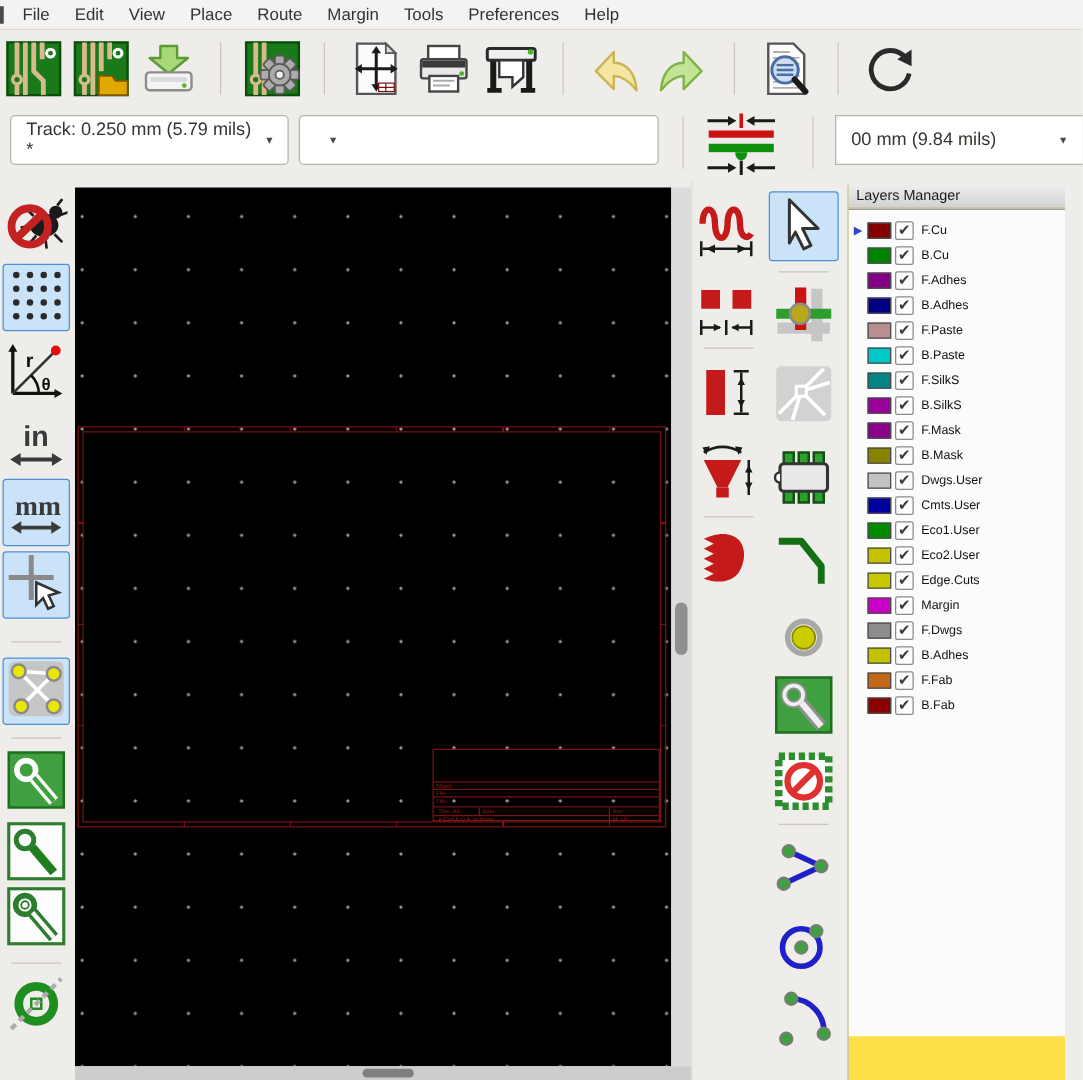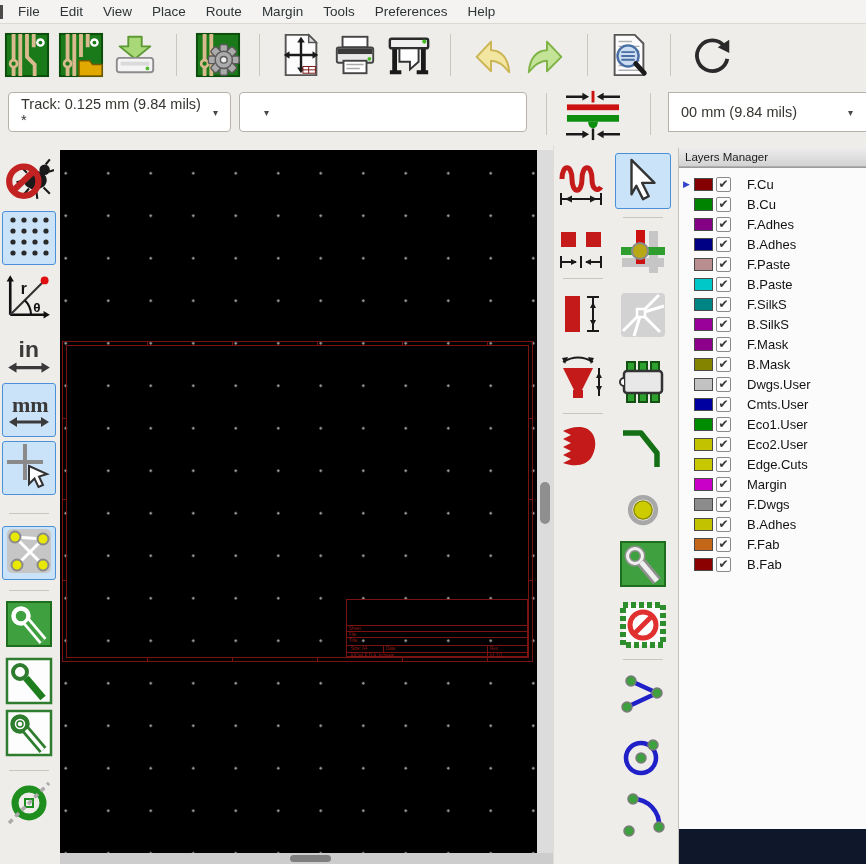--- a/index.html
+++ b/index.html
@@ -53,35 +53,35 @@
   .hscroll .thumb { position:absolute; left:230px; top:2px; width:41px; height:7px; background:#7F7F7F; border-radius:4px; }
   
   .mw-toolbar { position:absolute; left:553px; top:145px; width:57px; height:719px; background:#EFEDEA; border-left:1px solid #E0DDD8; }
   .right-toolbar { position:absolute; left:610px; top:145px; width:68px; height:719px; background:#EFEDEA; }
   .rbtn { position:absolute; background:transparent; border:1.5px solid transparent;
     width:56px; height:56px; display:flex; align-items:center; justify-content:center; }
   .mw-toolbar .rbtn { width:52px; height:56px; left:1px; }
   .right-toolbar .rbtn { left:5px; }
   .rsep { position:absolute; width:40px; height:1px; background:#C9C5BF; left:9px; }
   
-  .layers-panel { position:absolute; left:678px; top:148px; width:188px; height:716px;
-    background:#0f172a; border-left:1px solid #C4C0BA; }
+  .layers-panel { position:absolute; left:678px; top:148px; width:174px; height:716px;
+    background:#fde047; border-left:1px solid #C4C0BA; }
   .lm-header { height:19px; background:linear-gradient(#EDEDED,#D2D2D2); border-bottom:1px solid #AFAFAF;
     font-size:11.5px; color:#1A1A1A; line-height:18px; padding-left:6px; }
   .lm-tabs { height:31px; padding:5px 0 0 7px; display:flex; align-items:flex-end; }
   .lm-tab { font-size:13px; padding:4px 11px 5px; border:1px solid #9B9B9B; border-bottom:none;
     background:#DDDBD7; border-radius:3px 3px 0 0; margin-right:2px; color:#222; }
   .lm-tab.active { background:#FCFCFC; padding-bottom:7px; position:relative; top:1px; }
   .lm-list { background:#FBFBFB; border-top:1px solid #9B9B9B; height:662px; padding-top:6px; }
   .layer-row { height:20px; display:flex; align-items:center; padding-left:4px; }
   .sel-arrow { width:11px; font-size:9px; color:#3344CC; flex:0 0 11px; }
   .swatch { width:19px; height:13px; border:1px solid #4A4A4A; flex:0 0 19px; }
   .lcheck { width:15px; height:15px; border:1px solid #8A8A8A; border-radius:2px; background:#FDFDFD;
     margin-left:3px; font-size:12px; line-height:13px; text-align:center; color:#3A3A3A; flex:0 0 15px; }
-  .layer-label { font-size:13px; color:#111; margin-left:16px; white-space:nowrap; }
+  .layer-label { font-size:10px; color:#111; margin-left:6px; white-space:nowrap; }
 </style>
 </head>
 <body>
 
 <div id="app">
 
   <div class="menubar">
     <span class="menu-frag"></span>
     <span class="menu-item">File</span>
     <span class="menu-item">Edit</span>
@@ -218,21 +218,21 @@
       <svg width="46" height="46" viewBox="0 0 48 48">
             <path d="M37 15 A16 16 0 1 0 40 28" fill="none" stroke="#2A2A2A" stroke-width="4"></path>
             <path d="M42 8 L42 22 L30 16 Z" fill="#2A2A2A"></path>
           </svg>
     </span>
       </button>
   </div>
 
   <div class="row2">
     <div class="combo" style="left:8px; width:223px;">
-      <span>Track: 0.125 mm (9.84 mils) *</span>
+      <span>Track: 0.250 mm (5.79 mils) *</span>
       <span class="caret">▾</span>
     </div>
     <div class="combo" style="left:239px; width:288px;">
       <span class="caret">▾</span>
     </div>
     <div style="position:absolute; left:546px; top:8px; width:1px; height:42px; background:#CBC7C0;"></div>
     <button class="tbtn" style="position:absolute; left:560px; top:1px; width:66px; height:58px;">
         <span>
       <svg width="62" height="54" viewBox="0 0 64 56">
             <path d="M32 3 V15" stroke="#CC1111" stroke-width="3"></path>

